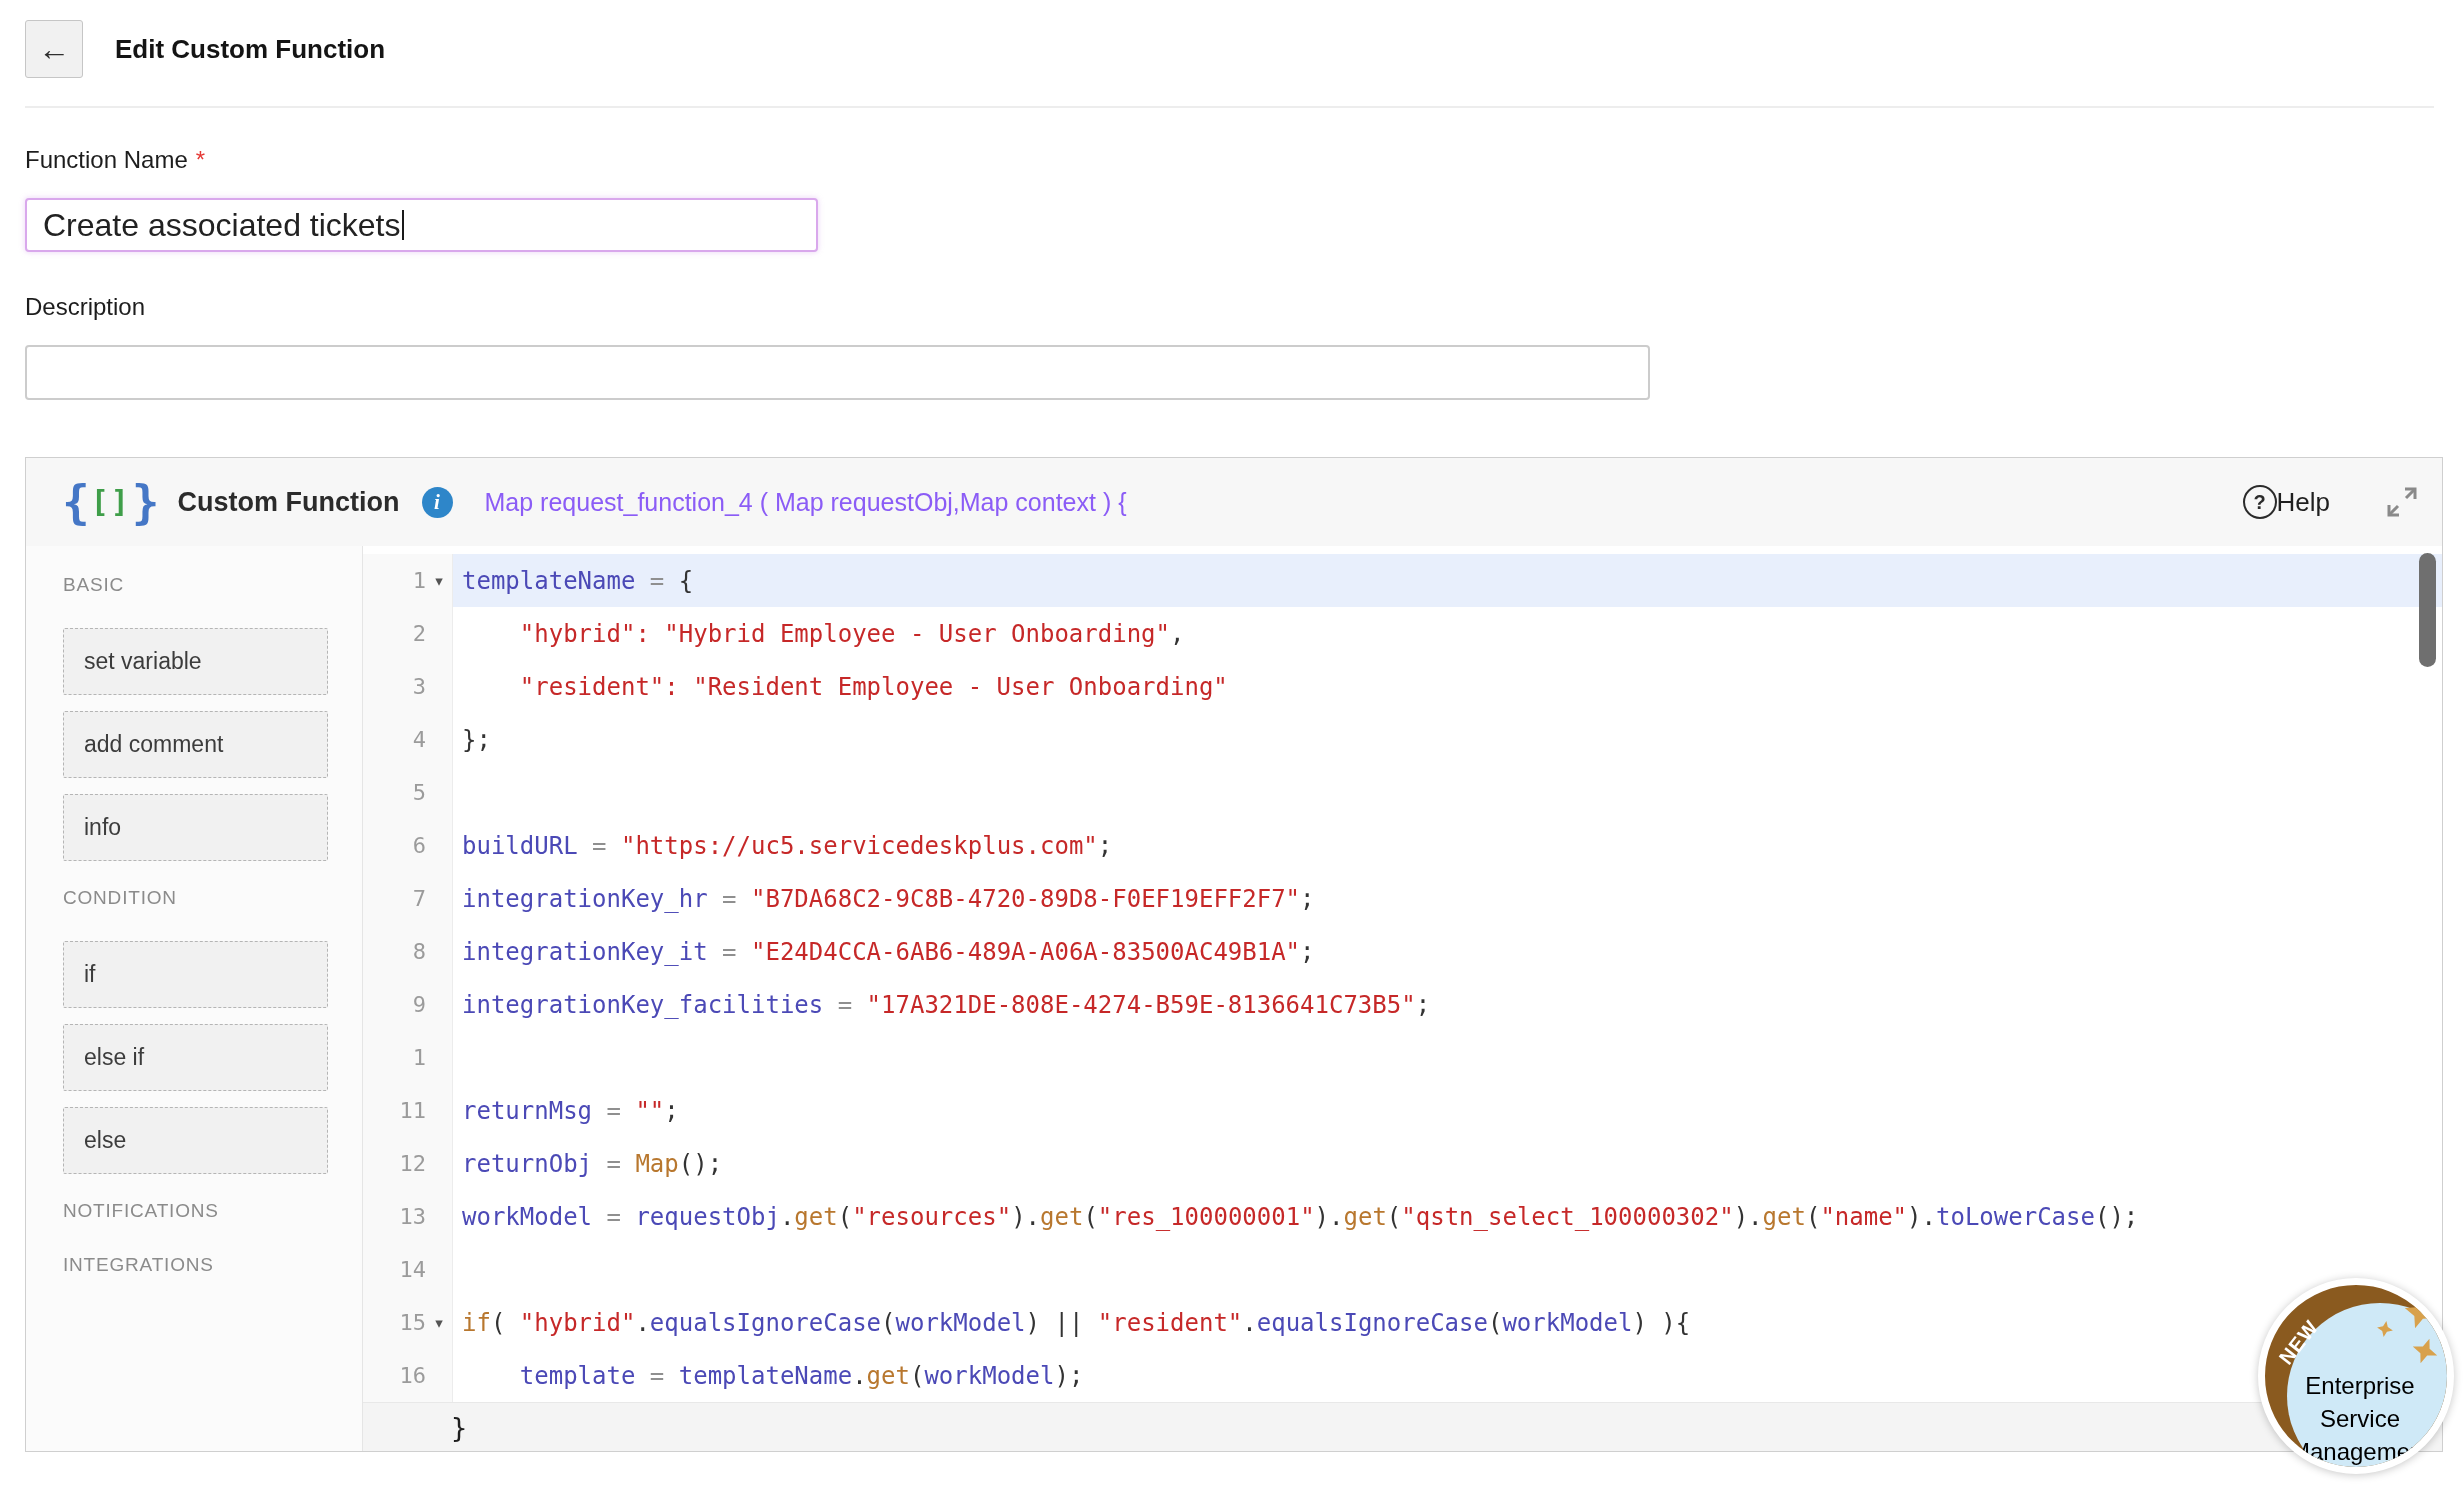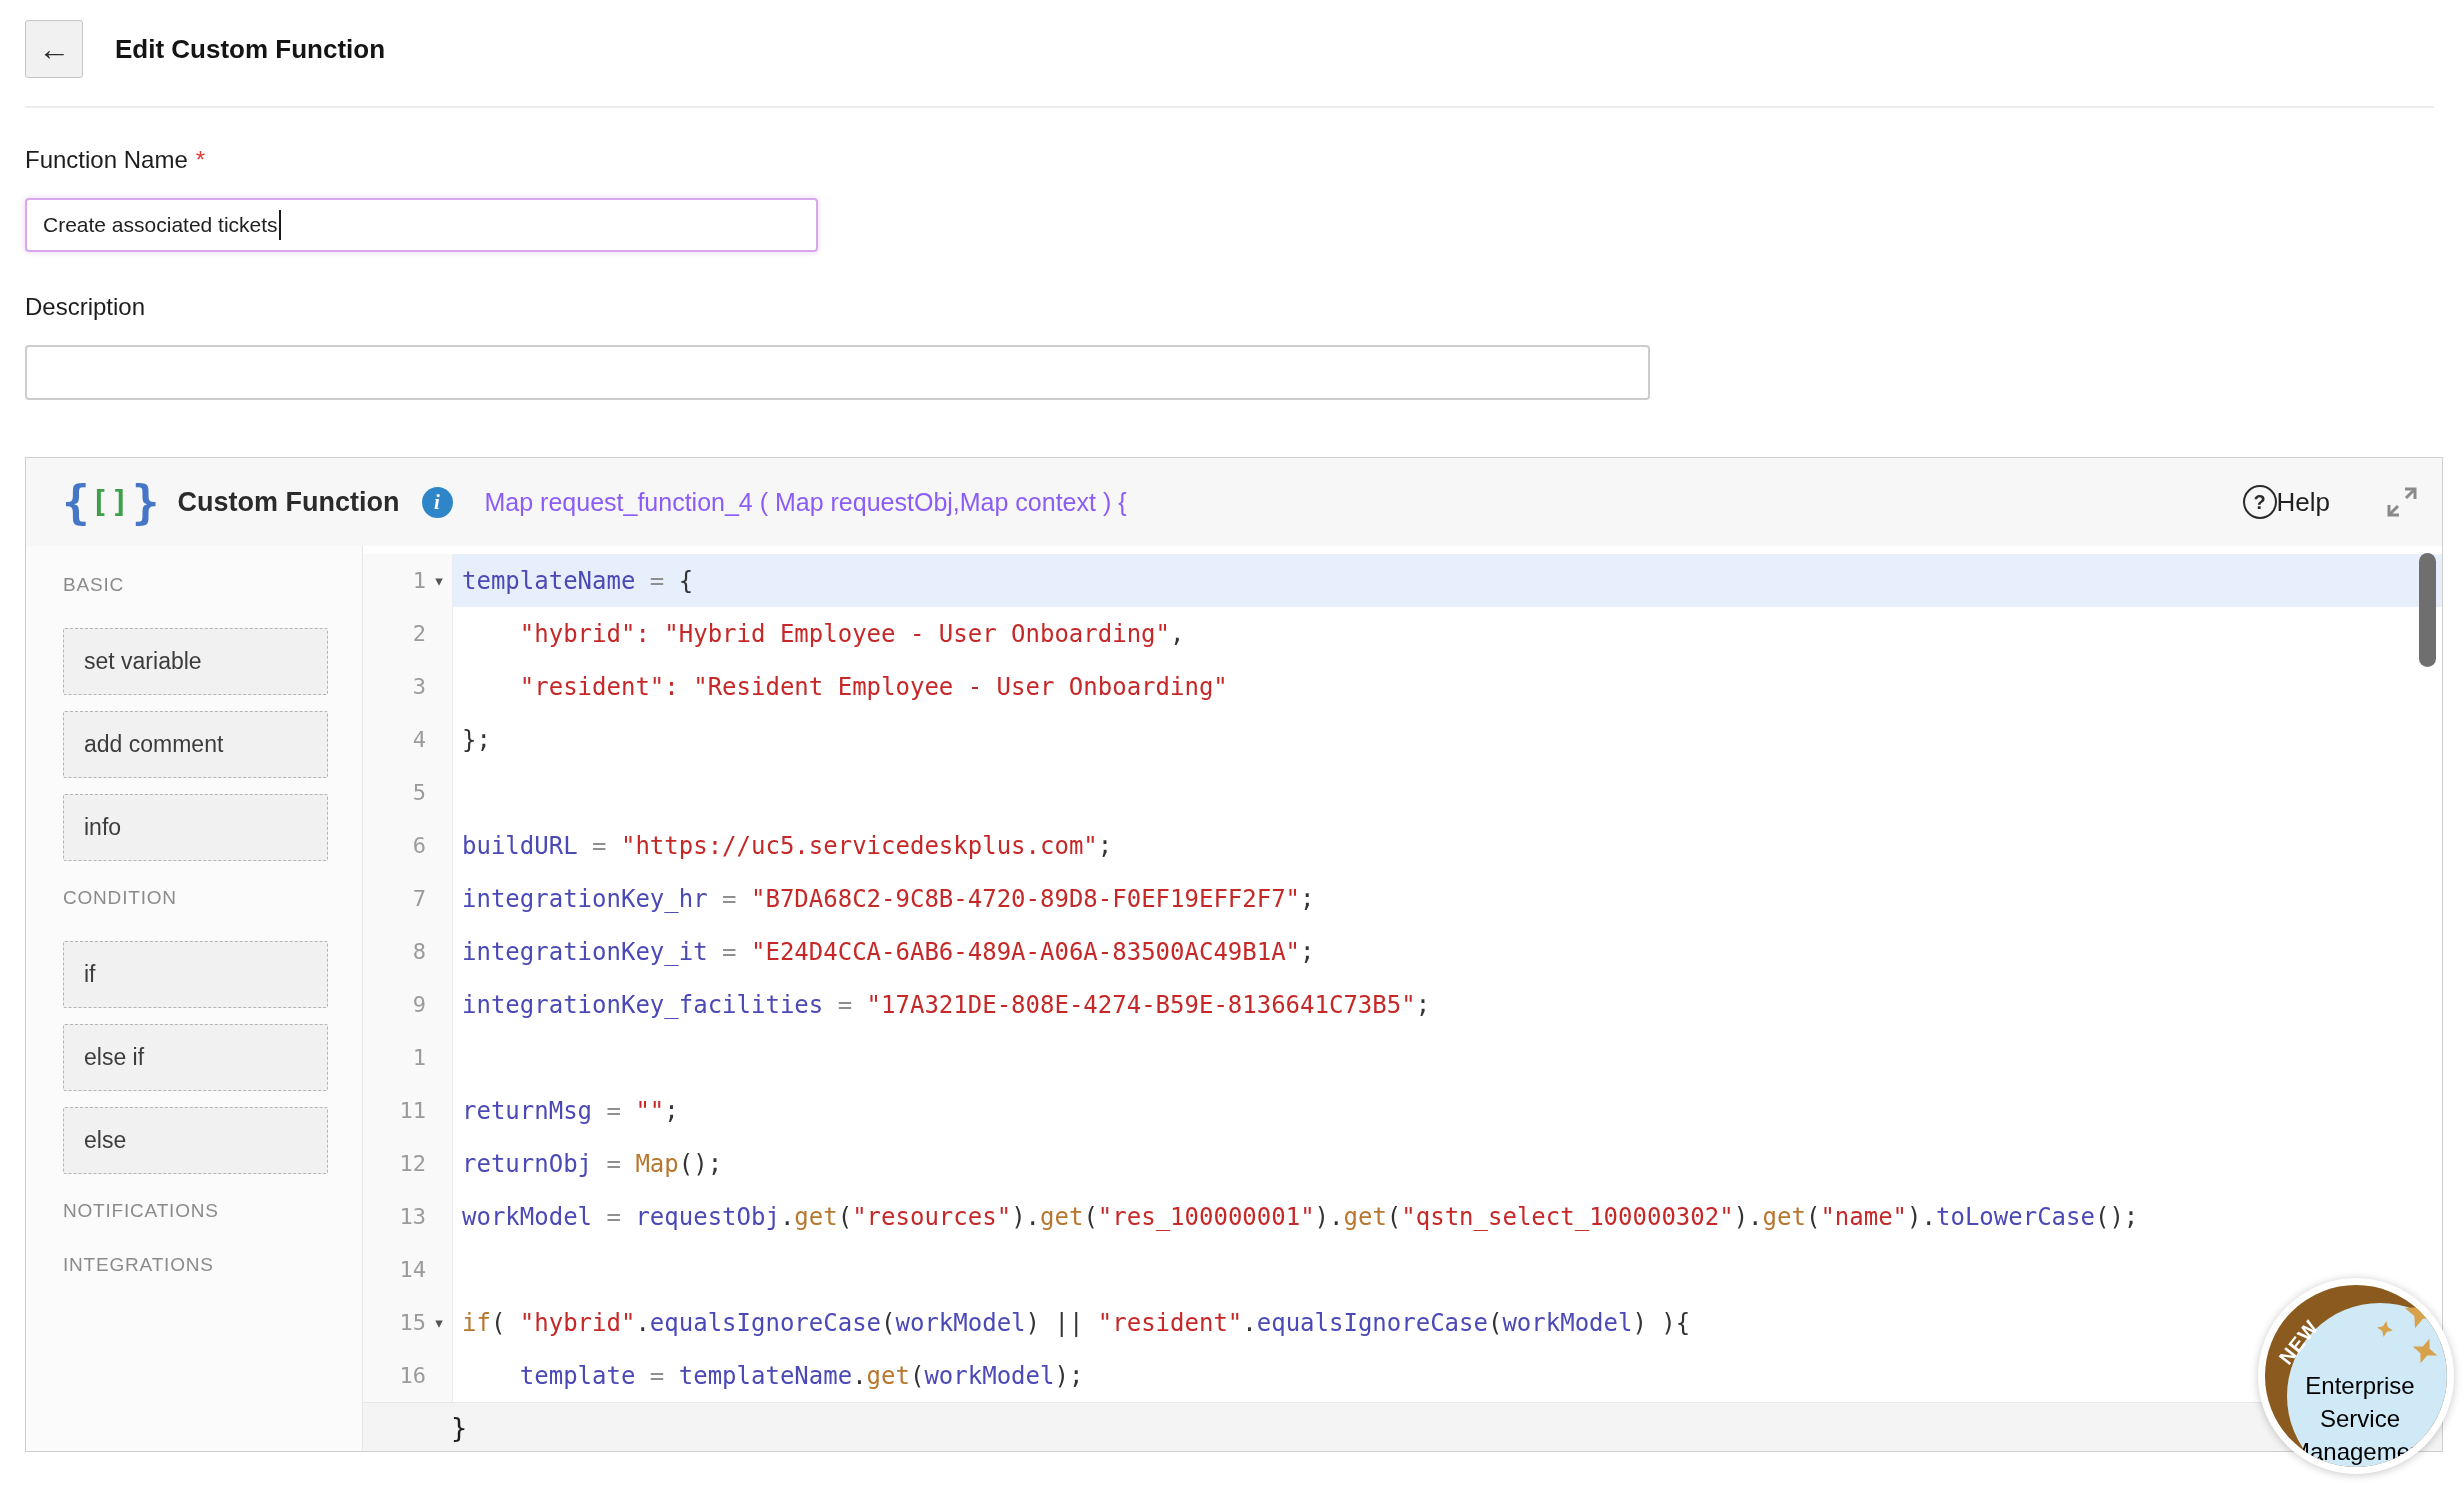--- a/index.html
+++ b/index.html
@@ -11,21 +11,21 @@
             border:1px solid #c6c6c6;border-radius:3px;display:flex;align-items:center;justify-content:center;
             cursor:pointer;padding:0;}
   .back-arrow{font-size:32px;font-weight:bold;color:#2f2f2f;line-height:1;}
   .page-title{position:absolute;left:115px;top:34px;margin:0;font-size:26px;font-weight:700;color:#141414;}
   .header-divider{position:absolute;left:25px;right:30px;top:106px;height:2px;background:#ededed;}
 
   
   .field-label{position:absolute;font-size:24px;color:#1d1d1d;}
   .req{color:#e53935;margin-left:8px;font-size:24px;}
   .input-box{position:absolute;background:#fff;border-radius:4px;display:flex;align-items:center;
-             padding:0 16px;font-size:21px;color:#222;box-sizing:border-box;}
+             padding:0 16px;font-size:32px;color:#222;box-sizing:border-box;}
   .input-fn{left:25px;top:198px;width:793px;height:54px;border:2px solid var(--accent-border);
             box-shadow:0 0 5px 1px rgba(213,160,235,.35);}
   .input-desc{left:25px;top:345px;width:1625px;height:55px;border:2px solid #cccccc;}
   .caret{display:inline-block;width:2px;height:30px;background:#1a1a1a;margin-left:1px;}
 
   
   .panel{position:absolute;left:25px;top:457px;width:2418px;height:995px;border:1px solid #cfcfcf;
          box-sizing:border-box;overflow:hidden;background:#fff;}
   .panel-header{position:absolute;left:0;right:0;top:0;height:88px;background:#f7f7f7;
                 border-bottom:1px solid #e3e3e3;display:flex;align-items:center;}

